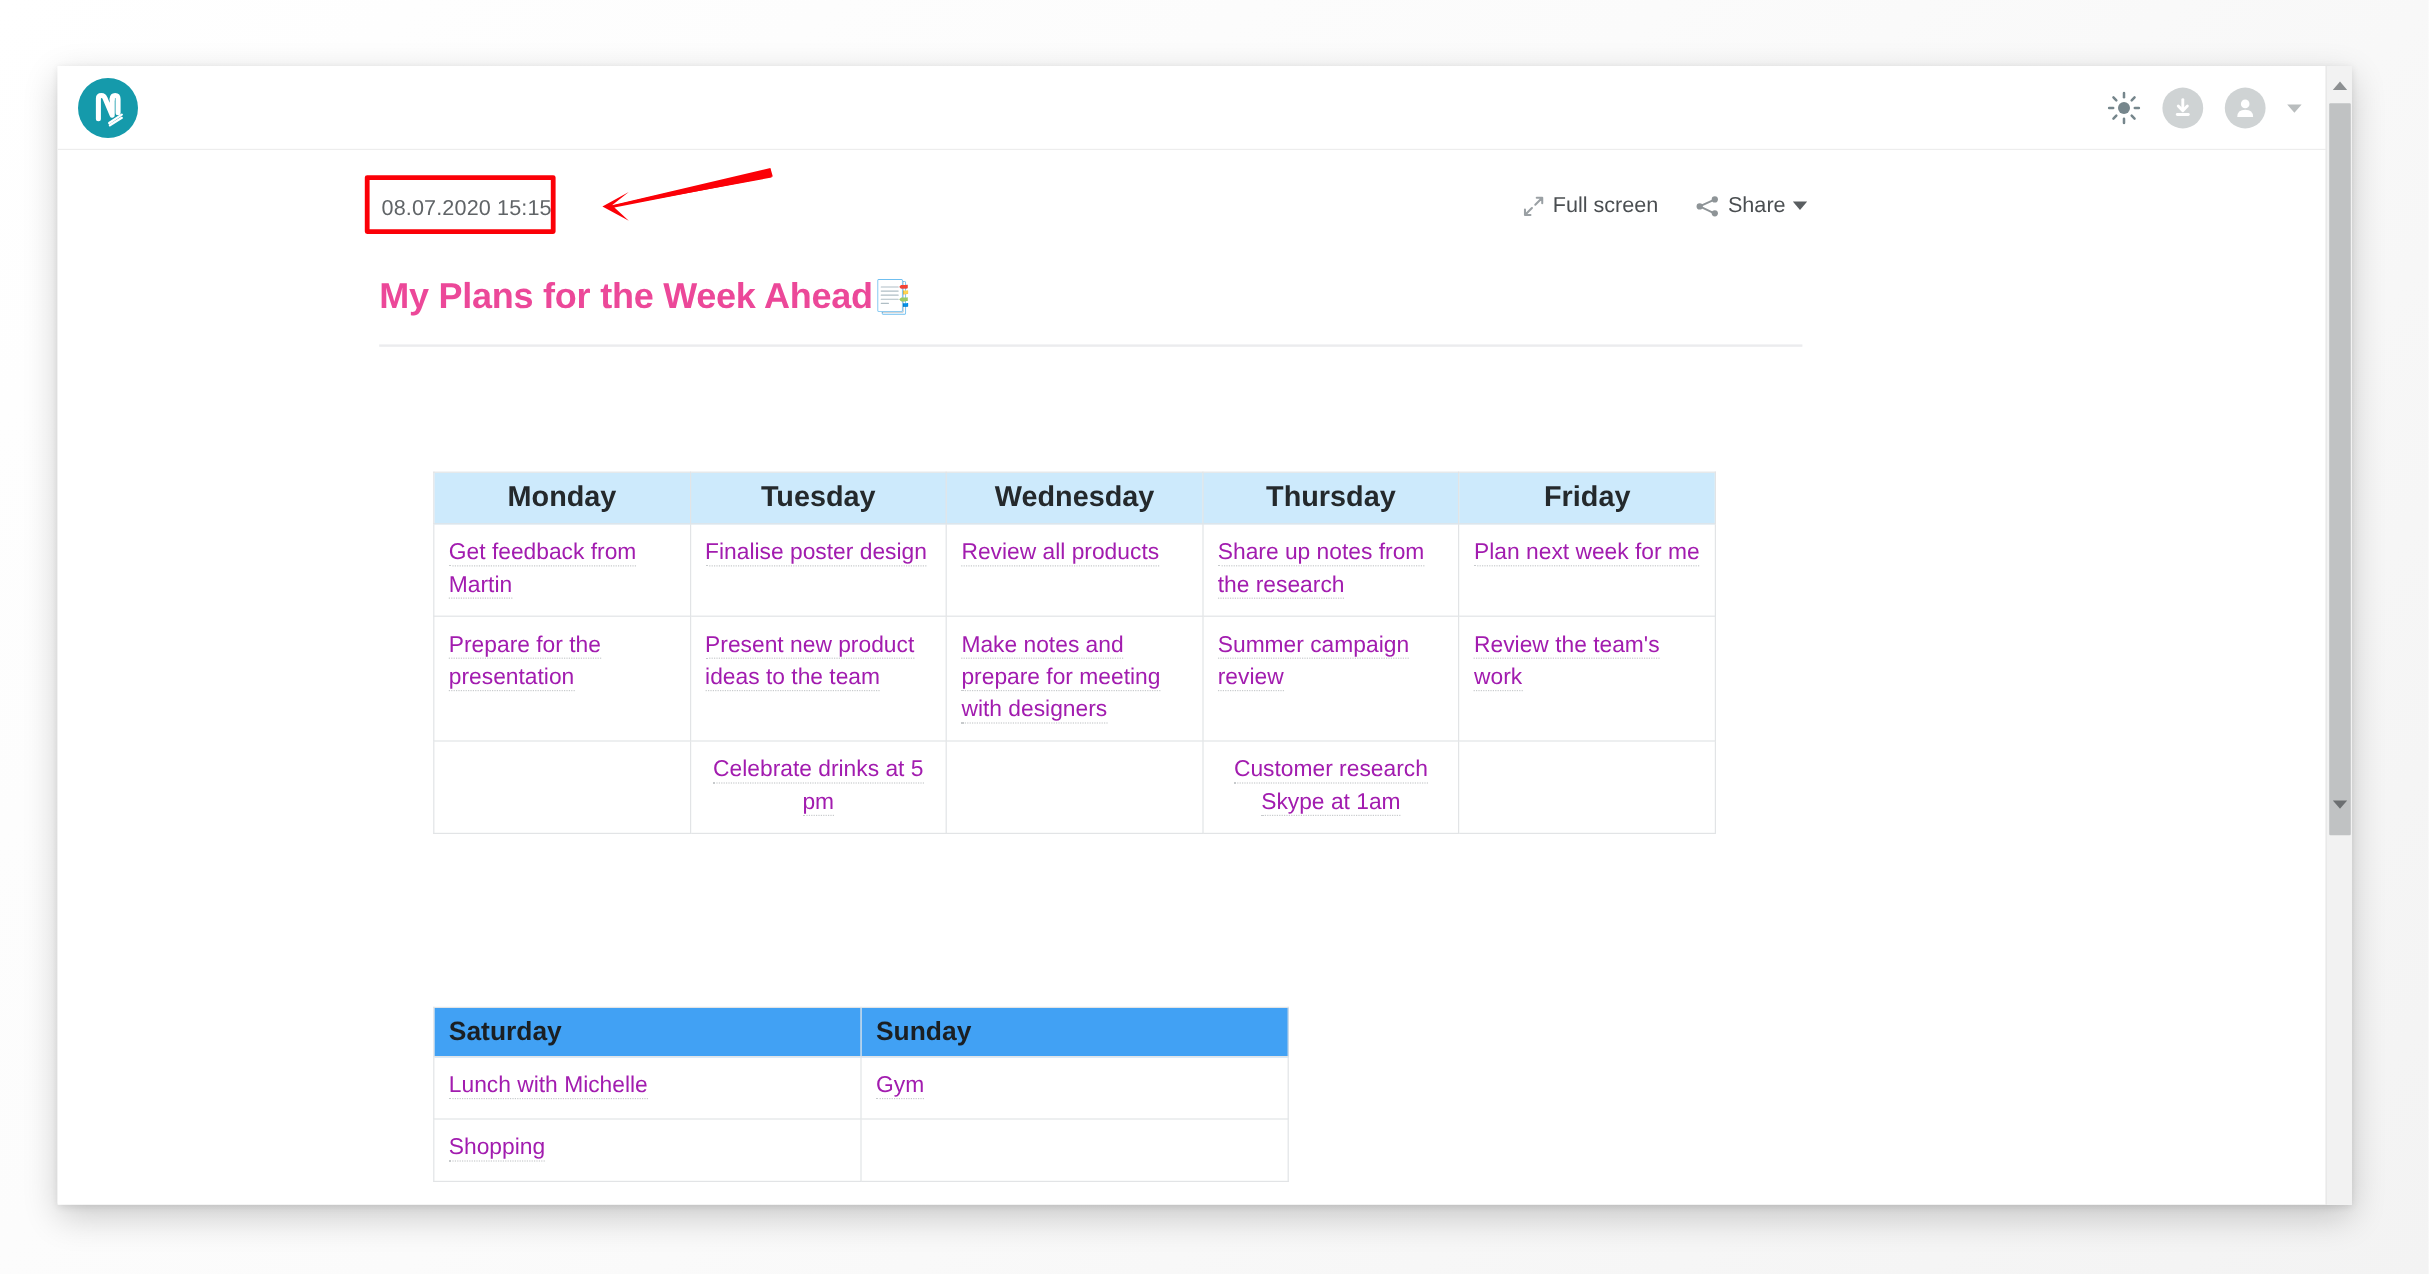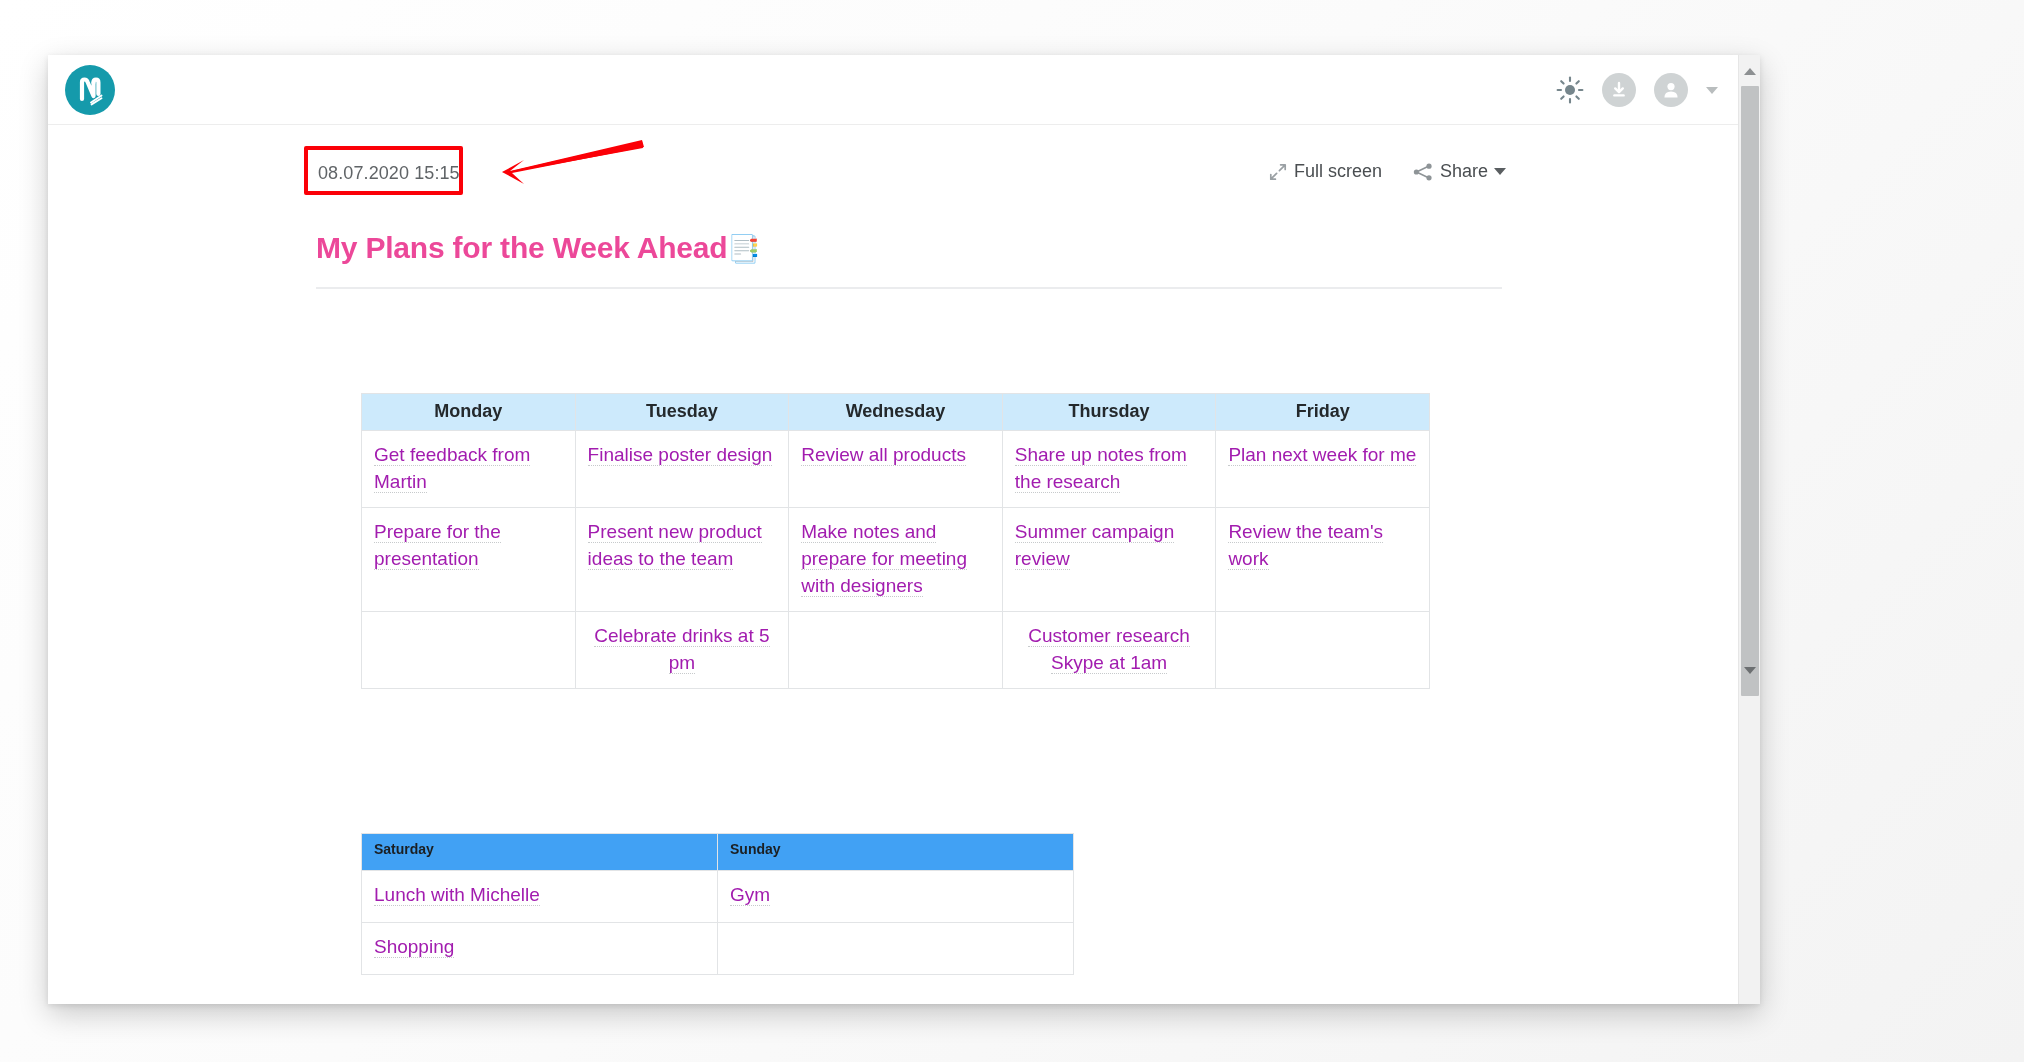--- a/index.html
+++ b/index.html
@@ -17,21 +17,21 @@
   
   #backdrop {
     position: absolute; inset: 0;
     background: linear-gradient(135deg,#ffffff 0%,#fbfbfb 45%,#f3f3f3 100%);
   }
 
   
   #window {
     position: absolute;
     left: 48px; top: 55px;
-    width: 1712px; height: 949px;
+    width: 1912px; height: 949px;
     background: #ffffff;
     box-shadow: 0 10px 28px rgba(0,0,0,0.20), 0 2px 6px rgba(0,0,0,0.10);
   }
 
   
   #topbar {
     position: relative;
     height: 70px;
     border-bottom: 1px solid #ededed;
     background: #fff;
@@ -123,39 +123,39 @@
     border: 1px solid #e2e4e6;
   }
   table.week th, table.week td {
     border: 1px solid #e2e4e6;
     vertical-align: top;
   }
   table.weekday { width: 1068px; margin-top: 104px; }
   table.weekday col { width: 213.6px; }
   table.weekday th {
     background: #cdeafc;
-    font-size:18px;
+    font-size:24px;
     font-weight:bold;
     color:#24292c;
     height: 37px;
     padding: 7px 10px;
   }
   table.weekday td {
     padding: 10px 12px 12px 12px;
     height: 51px;
   }
   table.weekend {
     width: 712px;
     margin-top: 144px;
   }
   table.weekend col { width: 356px; }
   table.weekend th {
     background:#41a1f4;
     text-align:left;
-    font-size:14px;
+    font-size:22px;
     font-weight:bold;
     color:#1b1f22;
     height: 37px;
     padding: 7px 12px;
   }
   table.weekend td {
     padding: 10px 12px 14px 12px;
     height: 50px;
   }
   .cell-text {

